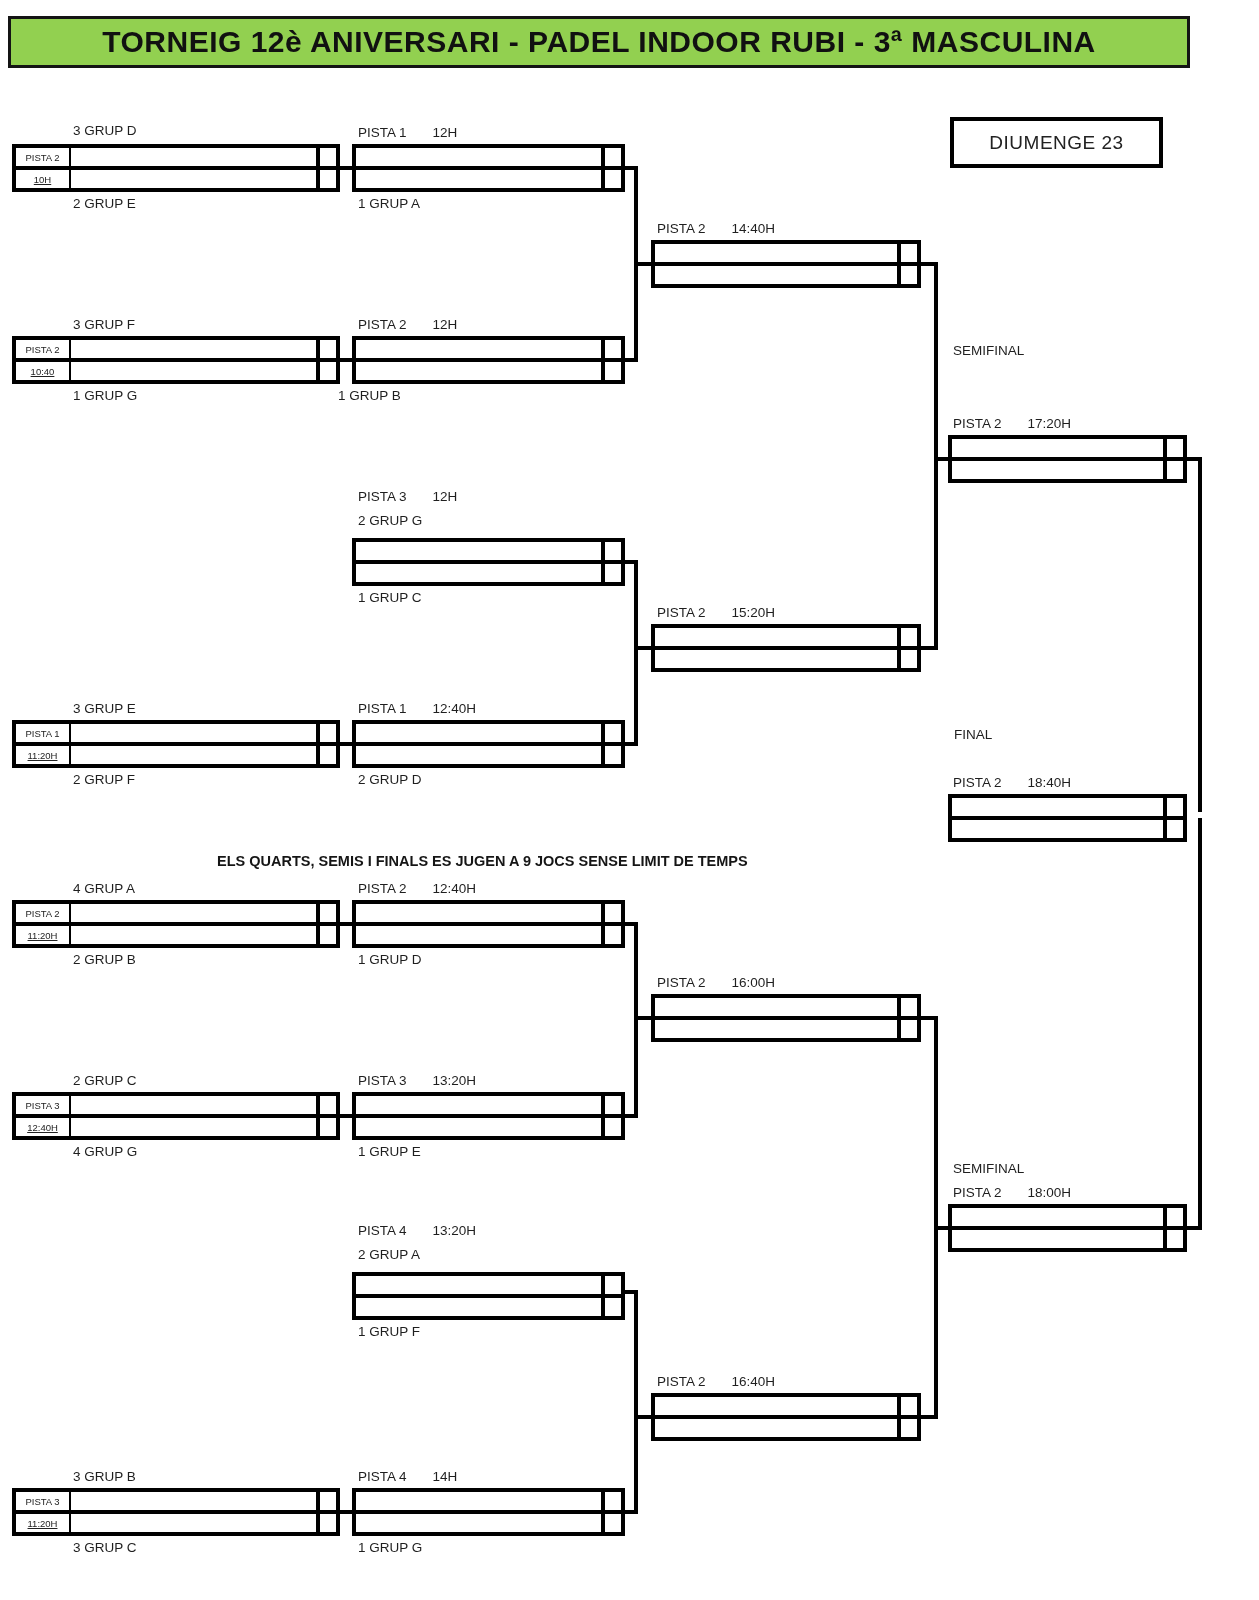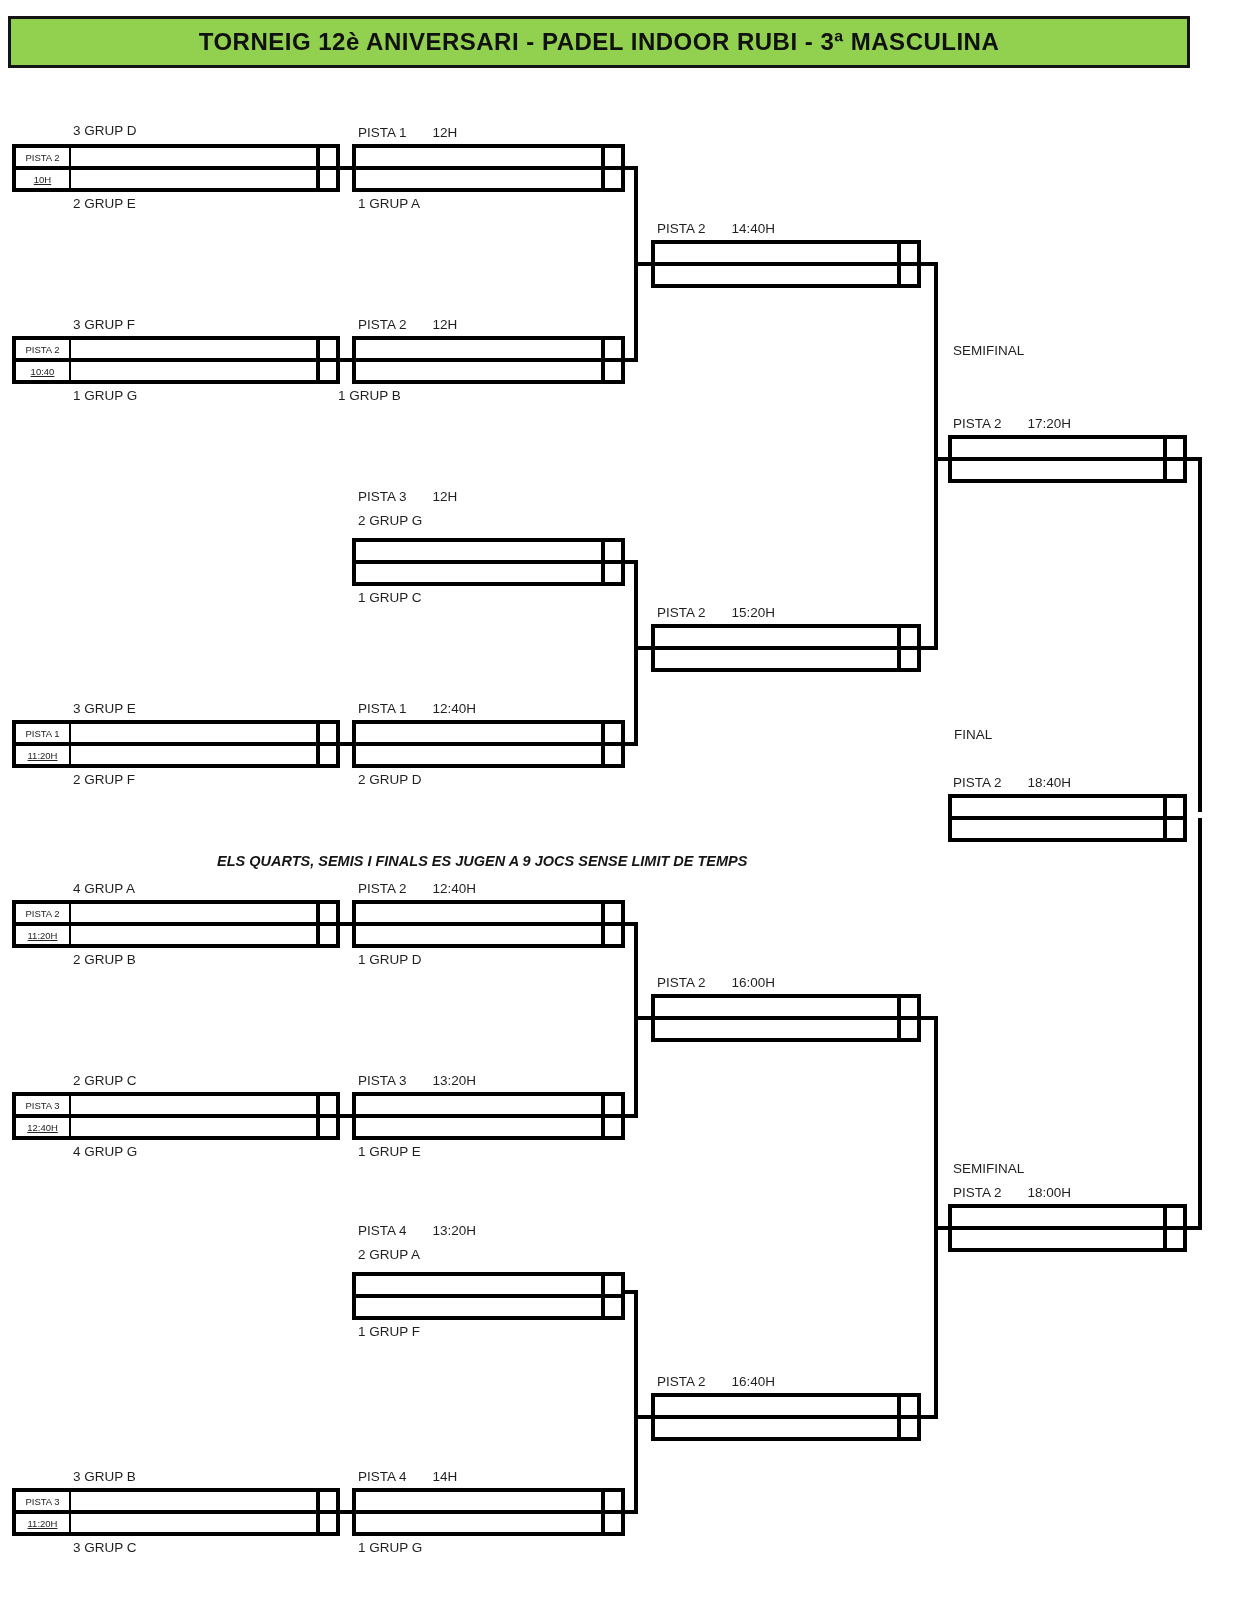--- a/index.html
+++ b/index.html
@@ -5,52 +5,55 @@
   * { box-sizing: border-box; margin: 0; padding: 0; }
   body { background: #ffffff; }
   .canvas {
     position: relative; width: 1259px; height: 1600px; background: #ffffff;
     font-family: "Liberation Sans", sans-serif; color: #1a1a1a; overflow: hidden;
   }
   .title {
     position: absolute; left: 8px; top: 16px; width: 1182px; height: 52px;
     background: #92D050; border: 3px solid #141414;
     display: flex; align-items: center; justify-content: center;
-    font-size: 24px; font-weight: 700; color: #111; letter-spacing: 0.5px;
+    font-size: 30px; font-weight: 700; color: #111; letter-spacing: 0.5px;
   }
   .datebox {
     position: absolute; left: 950px; top: 117px; width: 213px; height: 51px;
     border: 4px solid #000; background: #fff;
     display: flex; align-items: center; justify-content: center;
     font-size: 19px; letter-spacing: 0.5px; color: #222;
   }
   .box { position: absolute; background: #fff; border: 4px solid #000; }
   .mid { position: absolute; left: 0; right: 0; top: 18px; height: 4px; background: #000; }
   .sl  { position: absolute; top: 0; bottom: 0; right: 16px; width: 4px; background: #000; }
   .sd  { position: absolute; top: 0; bottom: 0; left: 53px; width: 2px; background: #000; }
   .sc  { position: absolute; left: 0; width: 53px; height: 18px; display: flex;
          align-items: center; justify-content: center; font-size: 9.5px; color: #222; }
   .sc.t { top: 0; } .sc.b { top: 22px; text-decoration: underline; }
   .lbl { position: absolute; font-size: 13.5px; white-space: nowrap; line-height: 1.15; color: #1f1f1f; }
   .hdr { display: flex; gap: 26px; }
   .hline { position: absolute; height: 4px; background: #000; }
   .vline { position: absolute; width: 4px; background: #000; }
   .note { position: absolute; left: 217px; top: 853px; font-size: 14.5px; font-weight: 700;
-          white-space: nowrap; color: #151515; font-style: italic; }
+          white-space: nowrap; color: #151515; }
   .roundlbl { position: absolute; font-size: 13.5px; color: #1f1f1f; }
 </style>
 </head>
 <body>
 
 <div class="canvas">
 
   <div class="title">
     <span>TORNEIG 12è ANIVERSARI - PADEL INDOOR RUBI - 3ª MASCULINA</span>
   </div>
 
+  <div class="datebox">
+    <span>DIUMENGE 23</span>
+  </div>
 
   <div class="lbl" style="left:73px;top:123px">3 GRUP D</div>
   <div class="box" style="left:12px;top:144px;width:328px;height:48px">
     <div class="mid"></div>
     <div class="sl"></div>
     <div class="sd"></div>
     <div class="sc t">PISTA 2</div>
     <div class="sc b">10H</div>
   </div>
   <div class="lbl" style="left:73px;top:196px">2 GRUP E</div>

